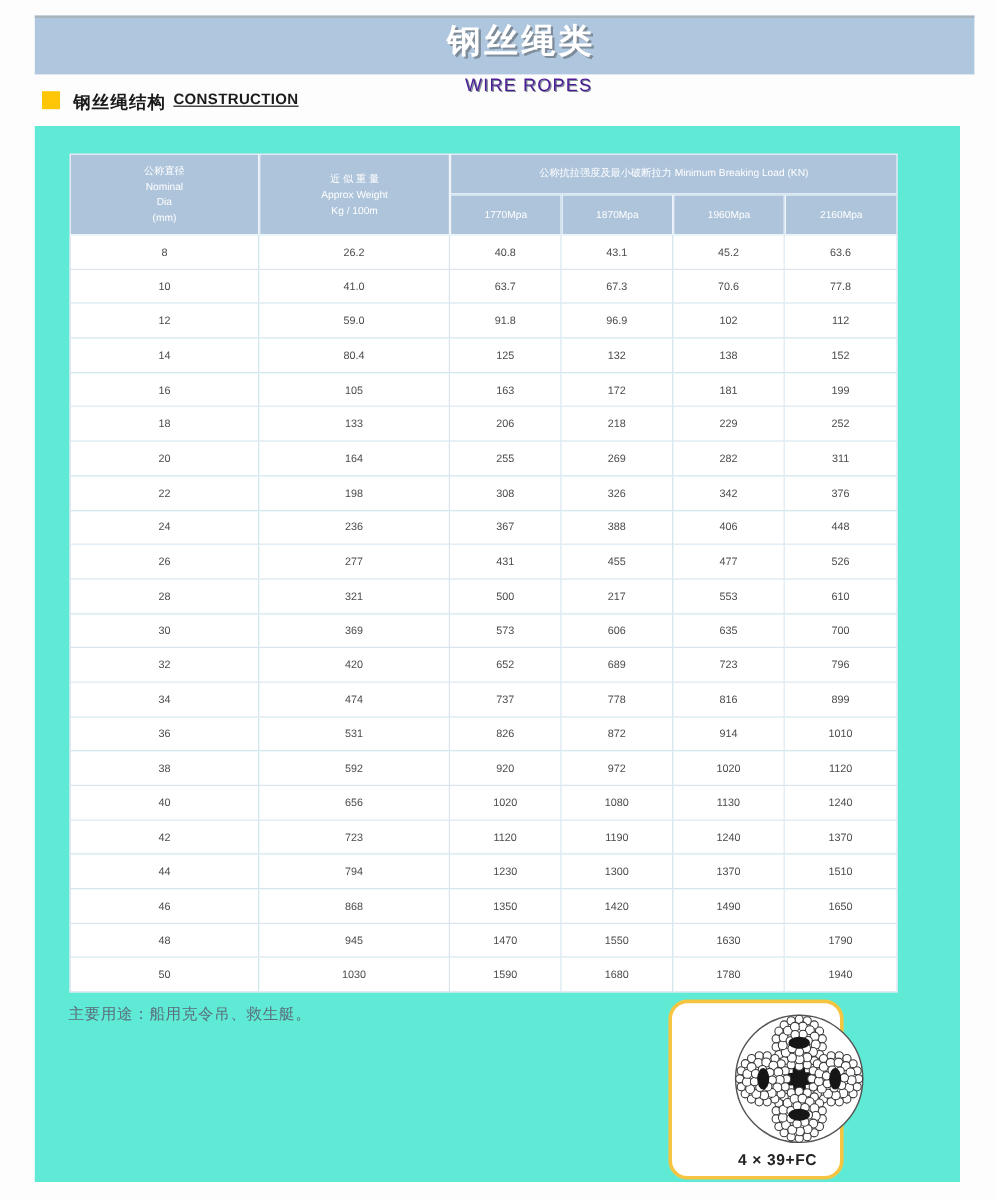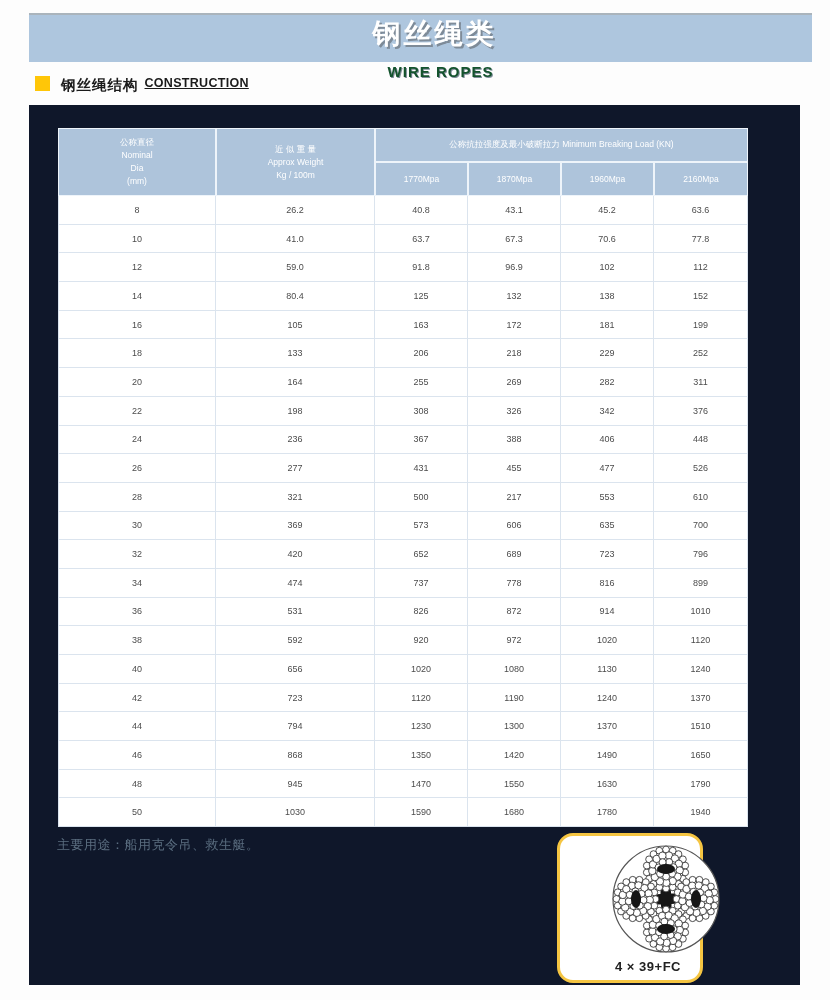--- a/index.html
+++ b/index.html
@@ -5,32 +5,32 @@
   html,body{margin:0;padding:0;background:#fff;}
   .page{position:relative;width:830px;height:1000px;background:#fdfdfd;overflow:hidden;
         font-family:"Liberation Sans","DejaVu Sans",sans-serif;}
 
   
   .title-bar{position:absolute;left:29px;top:13px;width:783px;height:49px;
              background:#aec6de;border-top:2px solid #aab4bc;
              display:flex;align-items:center;padding-left:28px;box-sizing:border-box;flex-direction:column;}
   .title-cn{font-size:28px;font-weight:bold;color:#ffffff;letter-spacing:3px;
             text-shadow:2px 2px 0 #7e8b98;}
-  .title-en{font-size:15px;font-weight:bold;color:#14532d;letter-spacing:1px;
+  .title-en{font-size:15px;font-weight:normal;color:#4c1d95;letter-spacing:1px;
             margin-left:12px;margin-top:10px;text-shadow:1px 1px 0 #7e8b98;}
 
   
   .section-header{position:absolute;left:35px;top:76px;height:20px;
                   display:flex;align-items:flex-start;}
   .bullet{width:15px;height:15px;background:#ffc608;flex:0 0 auto;}
   .section-cn{font-size:14.5px;font-weight:bold;color:#1b1b1b;letter-spacing:1px;margin-left:11px;}
   .section-en{font-size:12.5px;font-weight:bold;color:#1b1b1b;margin-left:6px;letter-spacing:0.3px;text-decoration:underline;}
 
   
-  .panel{position:absolute;left:29px;top:105px;width:771px;height:880px;background:#0f172a;}
+  .panel{position:absolute;left:29px;top:105px;width:771px;height:880px;background:#5eead4;}
 
   
   table.spec{position:absolute;left:29px;top:23px;width:690px;
              border-collapse:separate;border-spacing:0;table-layout:fixed;}
   table.spec th{background:#aec4db;color:#ffffff;font-weight:normal;
                 font-size:8.5px;text-align:center;vertical-align:middle;
                 border:1px solid #eef4fa;padding:0;}
   table.spec thead .hline{display:block;line-height:13px;}
   table.spec tbody td{background:#ffffff;color:#4c4c4c;font-size:9px;text-align:center;
                       vertical-align:middle;height:27.7px;padding:0;

